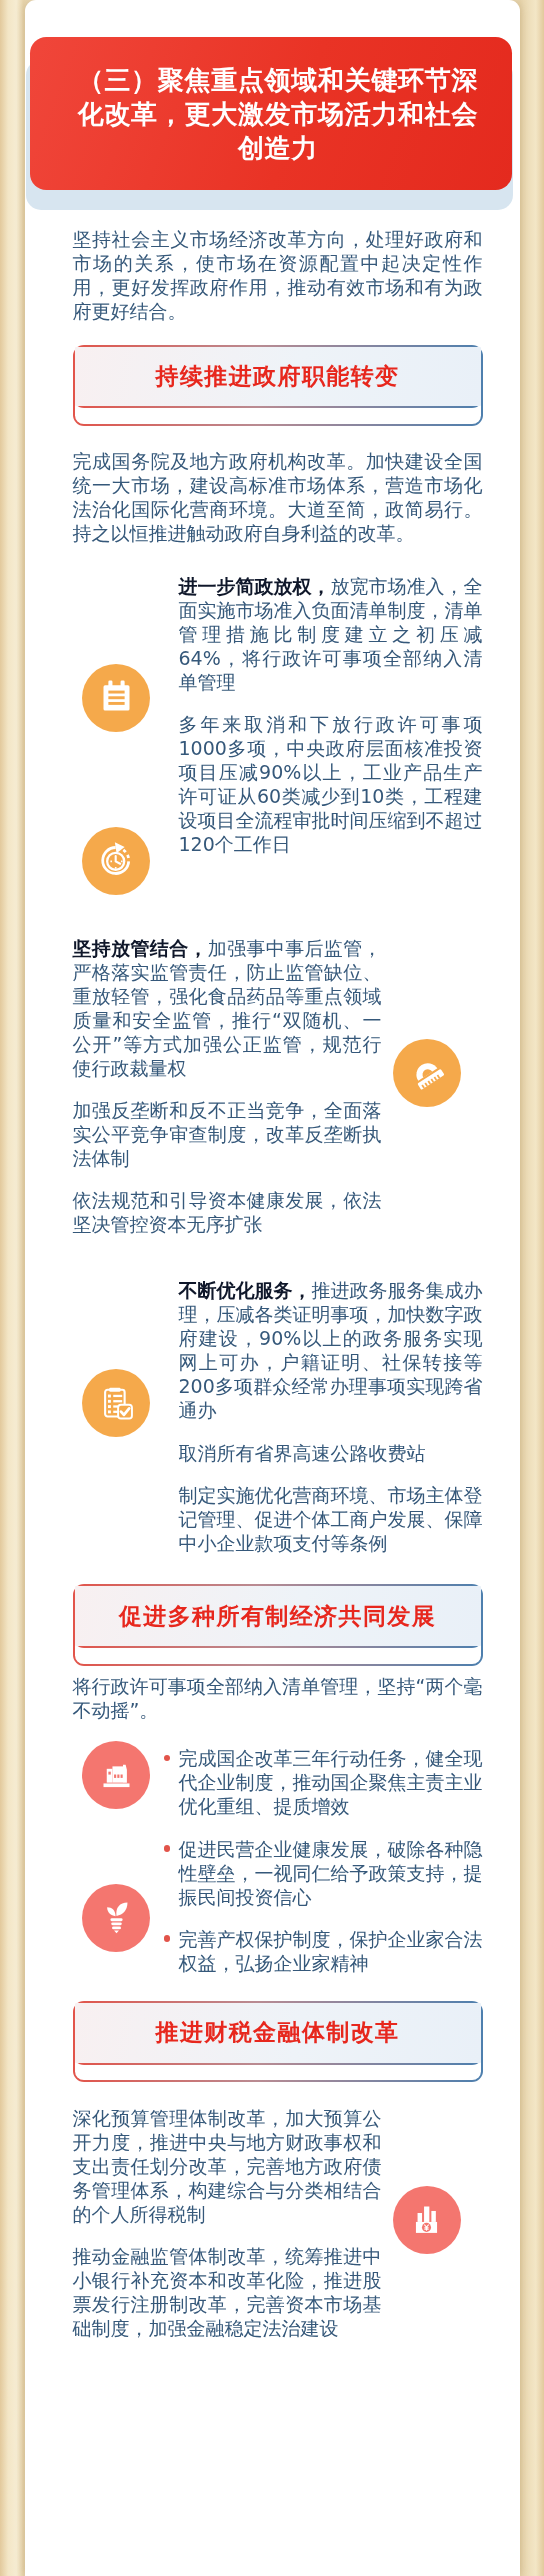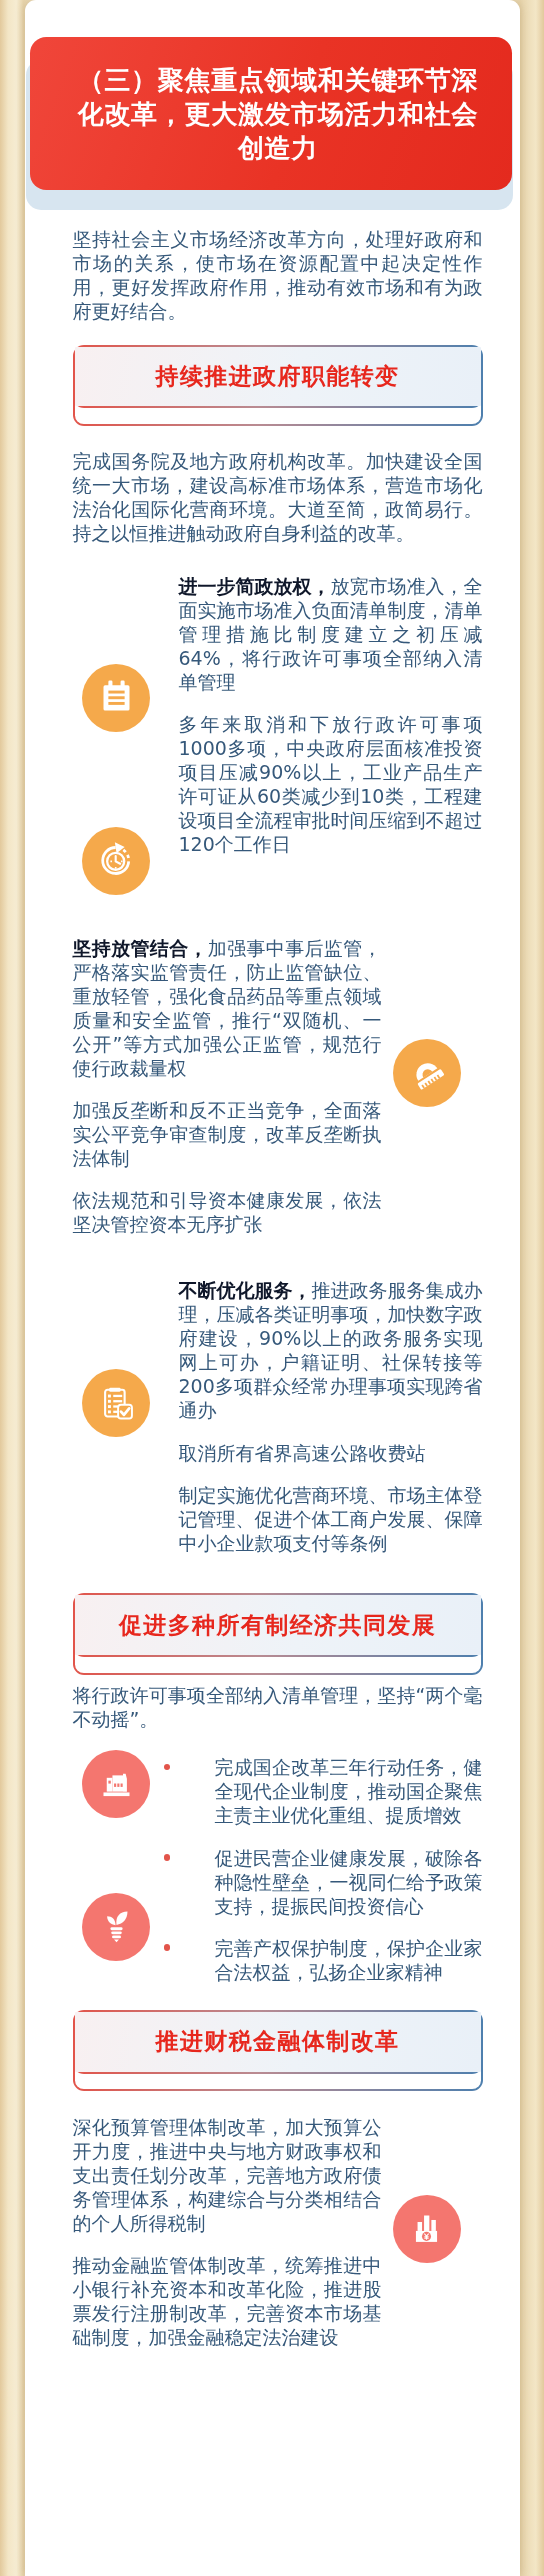--- a/index.html
+++ b/index.html
@@ -41,25 +41,25 @@
   .gutter-n .circle{margin-left:9.5px;}
   .gutter-r{flex:1;display:flex;flex-direction:column;align-items:flex-start;}
   .gutter-r .circle{margin-left:11px;}
   .rtext{flex:1;}
   .ltext{width:309px;flex-shrink:0;}
   .rtext .para,.ltext .para{margin:0 0 18.4px;}
   .rtext .para:last-child,.ltext .para:last-child{margin-bottom:0;}
   .circle{width:68px;height:68px;border-radius:50%;display:flex;align-items:center;justify-content:center;flex-shrink:0;}
   .orange{background:#f5a94b;}
   .pink{background:#f4766f;}
-  .bullet{display:flex;gap:36px;}
+  .bullet{display:flex;}
   .dot{width:6.8px;height:6.8px;border-radius:50%;background:#e2544a;margin:8.2px 8.2px 0 0;flex-shrink:0;}
   
   .mt55{margin-top:37px;} .mb32{margin-bottom:22px;} .mb42{margin-bottom:28.6px;}
-  .mb60{margin-bottom:41px;} .mb62{margin-bottom:42px;justify-content:flex-end;} .mb43{margin-bottom:38px;}
+  .mb60{margin-bottom:41px;} .mb62{margin-bottom:42px;justify-content:flex-end;} .mb43{margin-bottom:29px;}
   .mb46{margin-bottom:31px;} .mb48{margin-bottom:26px;} .mb36{margin-bottom:24.5px;}
   .mb38{margin-bottom:26px;}
   .imt133{margin-top:90px;} .imt139{margin-top:95px;} .imt152{margin-top:103px;}
   .imt134{margin-top:91px;} .imt110{margin-top:75px;} .imt118{margin-top:80px;}
   .imtn8{margin-top:-5.4px;}
 </style>
 </head>
 <body>
 
 <div class="card">

